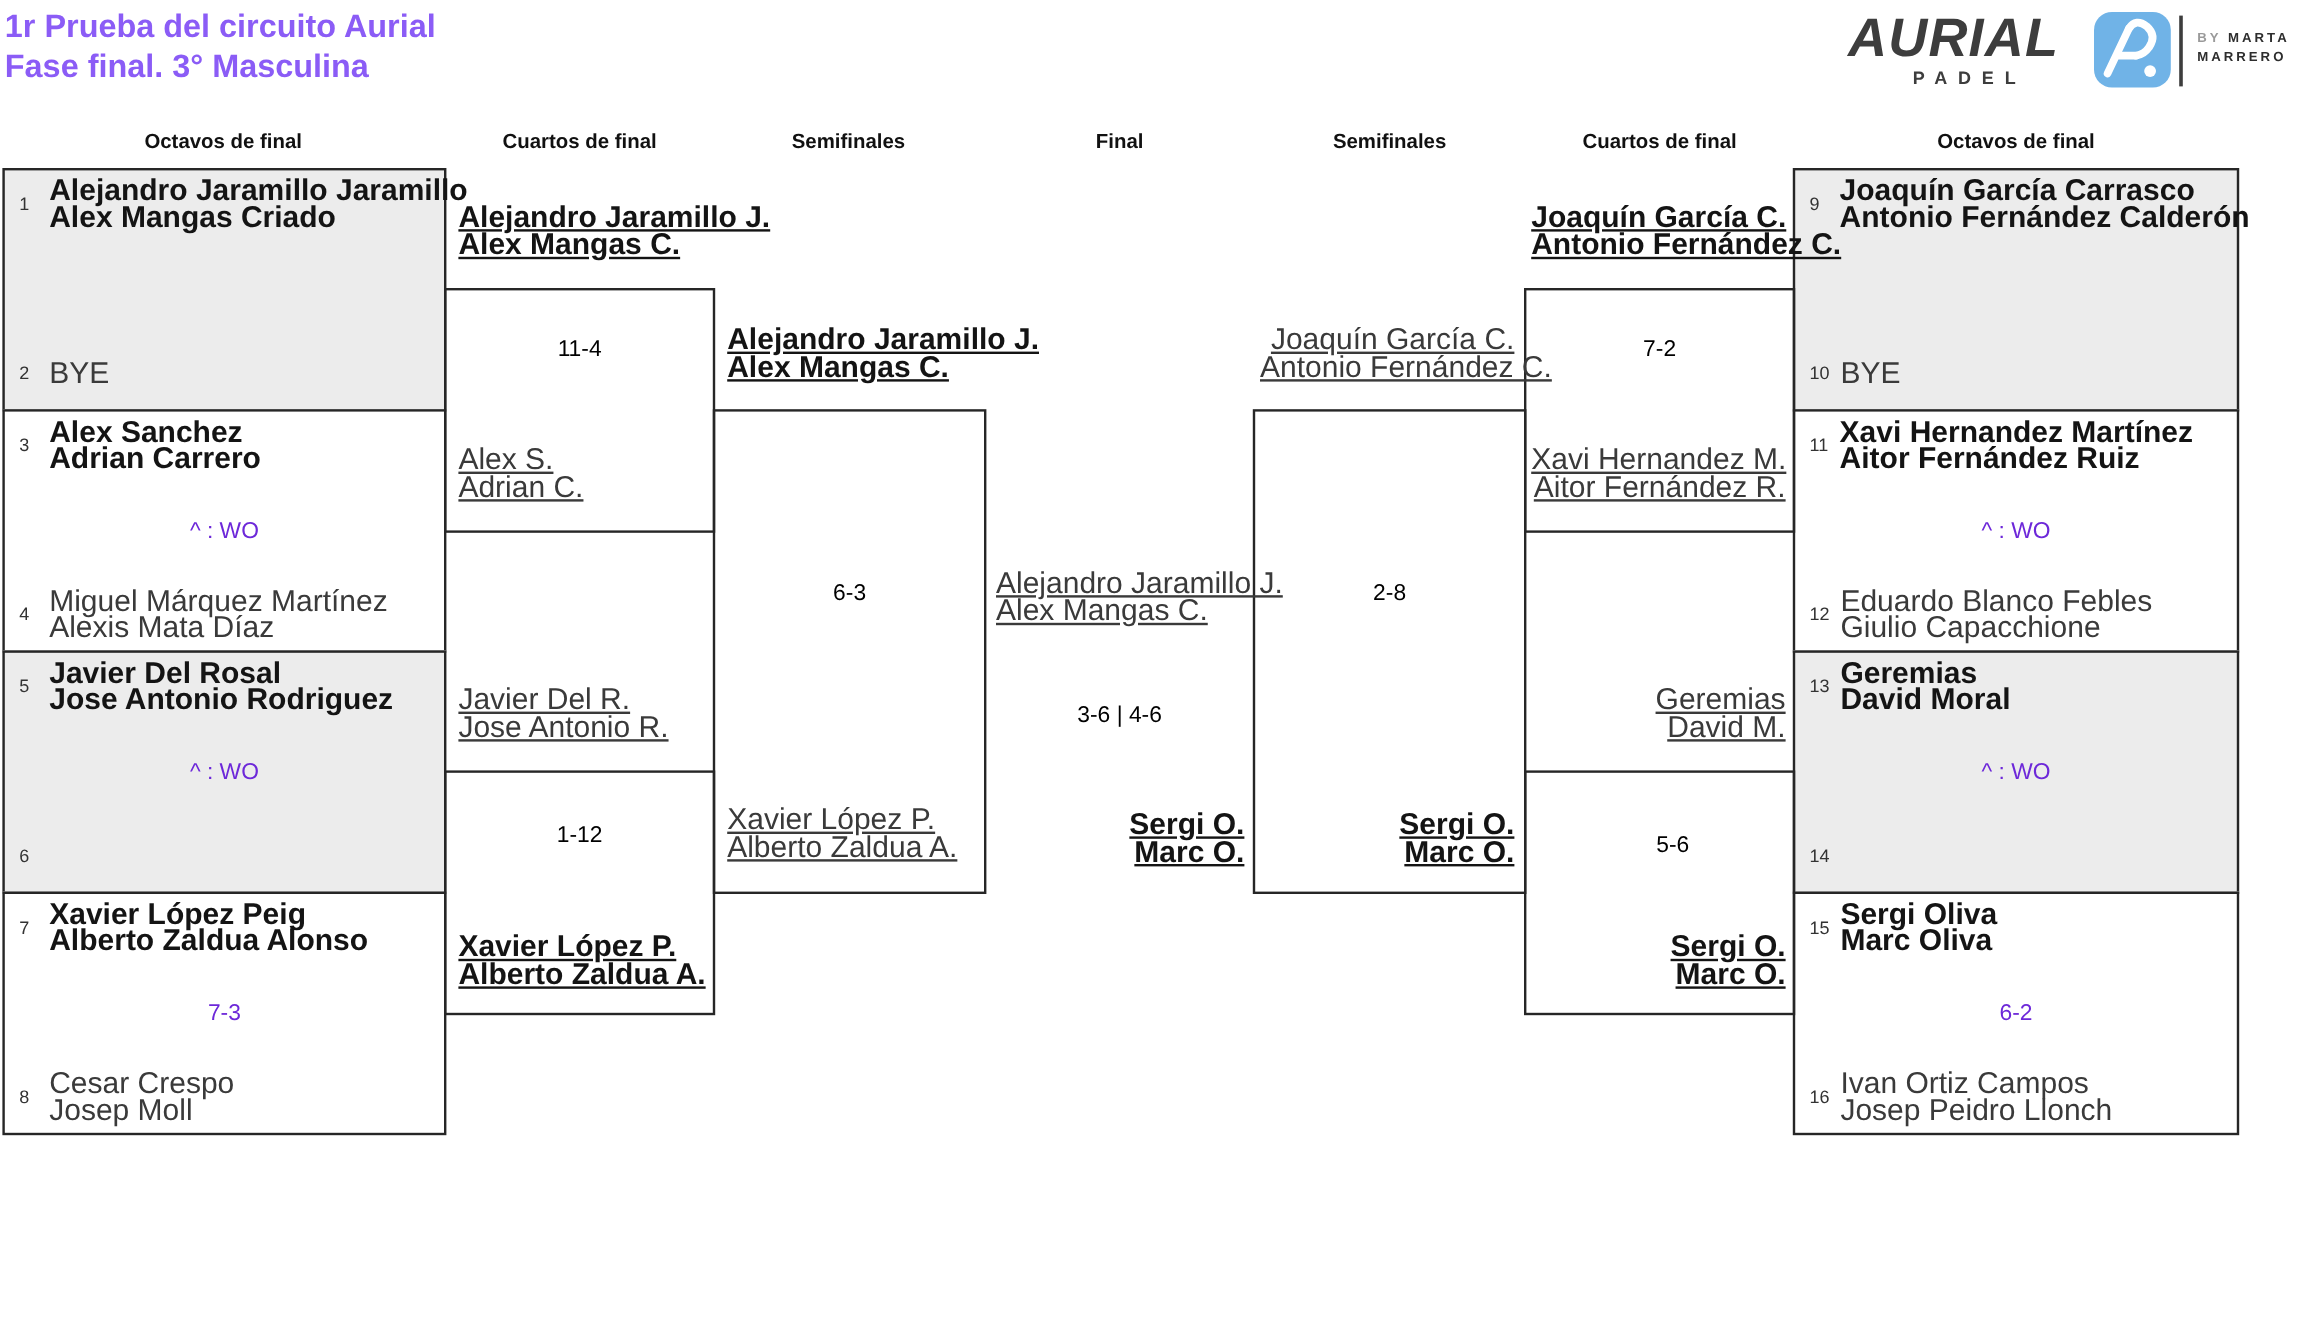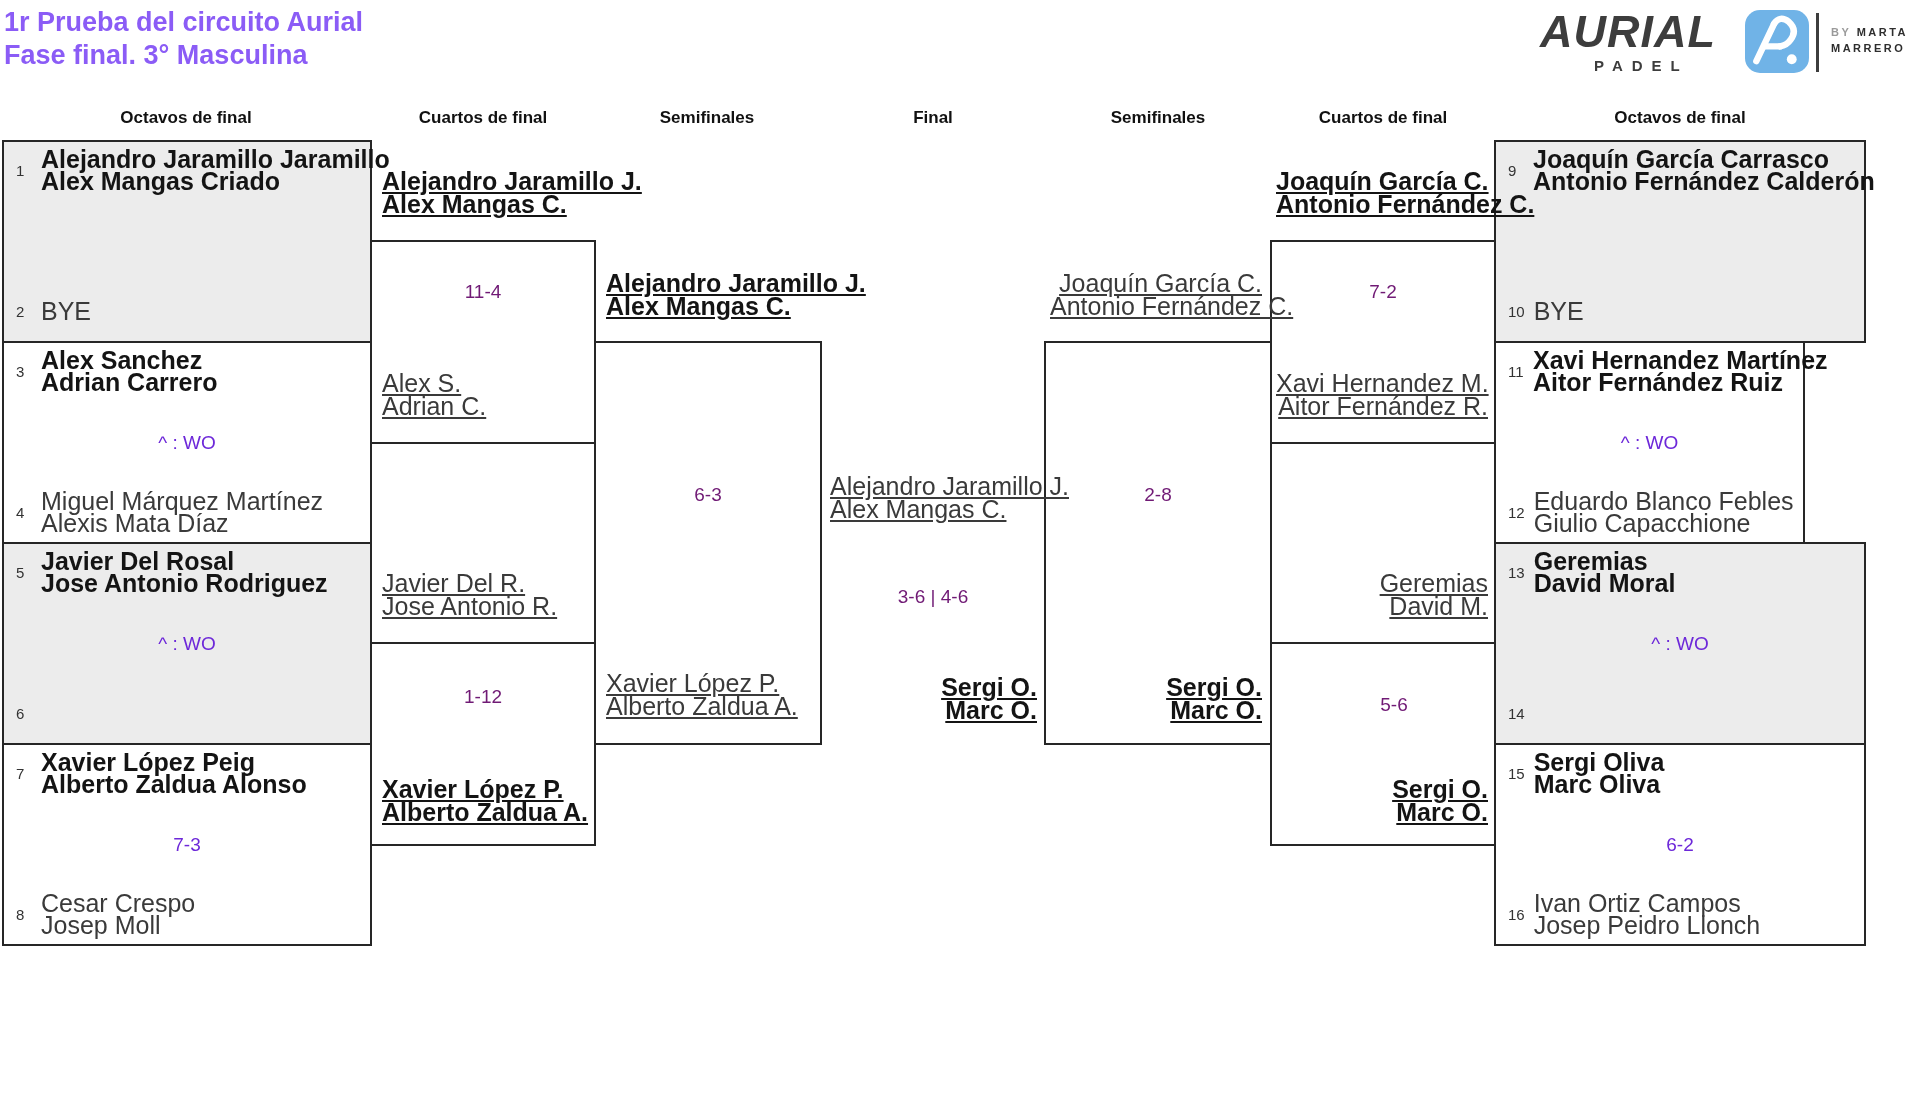--- a/index.html
+++ b/index.html
@@ -42,21 +42,21 @@
           text-align:center;font-size:19px;color:#6d28d9;}
   .oscore:empty{display:none;}
 
   
   .rbox{position:absolute;border:2px solid #262626;box-sizing:border-box;background:transparent;}
 
   
   .adv{position:absolute;font-size:19px;line-height:23px;}
   .adv .tline{line-height:23px;text-decoration:underline;}
   .adv.r{text-align:right;}
-  .ascore{position:absolute;font-size:19px;color:#701a75;text-align:center;}
+  .ascore{position:absolute;font-size:19px;color:#000000;text-align:center;}
 </style>
 </head>
 <body>
 
 <div class="page">
 
   <div class="title">
     <div>1r Prueba del circuito Aurial</div>
     <div>Fase final. 3° Masculina</div>
   </div>
@@ -170,21 +170,21 @@
 
     <div class="trow bot">
       <span class="seed">10</span>
       <span class="tnames reg">
         <span class="tline">BYE</span>
 
       </span>
     </div>
   </div>
 
-  <div class="obox" style="left:1494px;top:341px;width:311px;height:203px">
+  <div class="obox" style="left:1494px;top:341px;width:372px;height:203px">
     <div class="trow top">
       <span class="seed">11</span>
       <span class="tnames bold">
         <span class="tline">Xavi Hernandez Martínez</span>
         <span class="tline">Aitor Fernández Ruiz</span>
       </span>
     </div>
     <div class="oscore">^ : WO</div>
     <div class="trow bot">
       <span class="seed">12</span>

